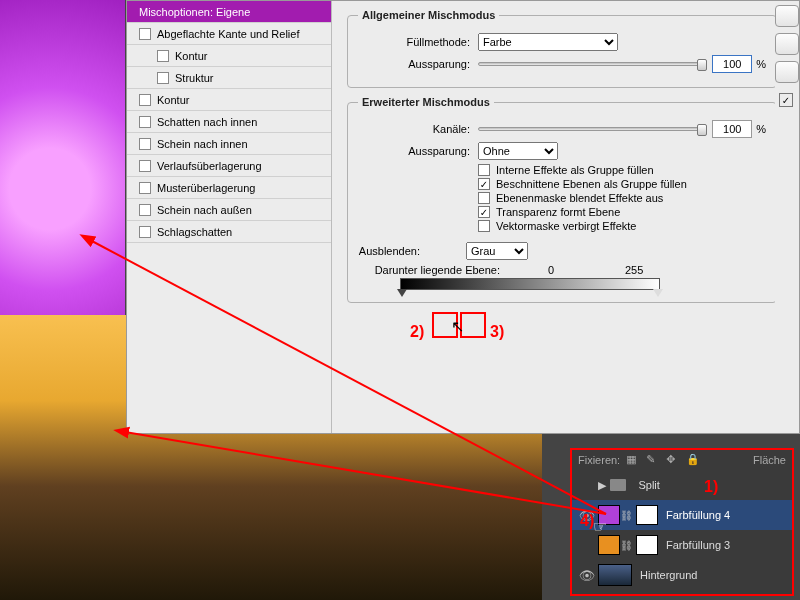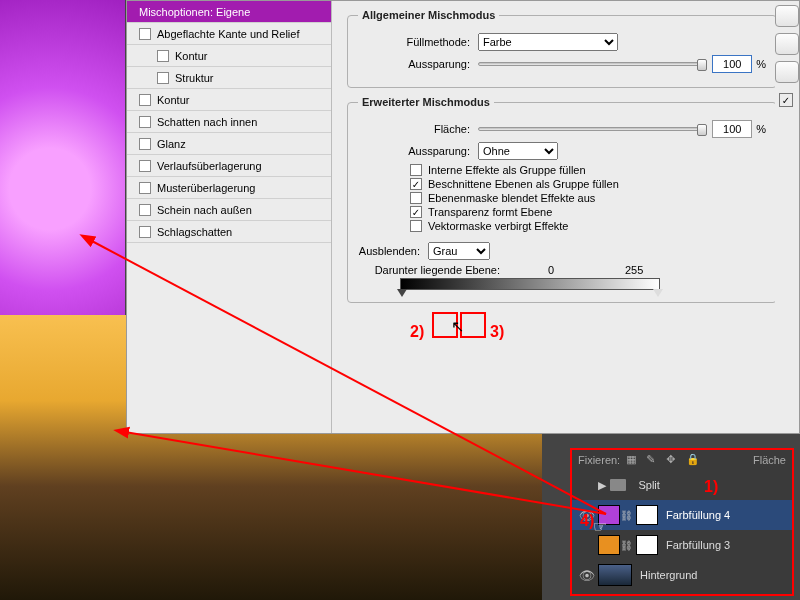--- a/index.html
+++ b/index.html
@@ -93,21 +93,21 @@
     <div class="left-item">
         <span class="chk"></span>
         <span>Kontur</span>
       </div>
     <div class="left-item">
         <span class="chk"></span>
         <span>Schatten nach innen</span>
       </div>
     <div class="left-item">
         <span class="chk"></span>
-        <span>Glanz</span>
+        <span>Schein nach innen</span>
       </div>
     <div class="left-item">
         <span class="chk"></span>
         <span>Verlaufsüberlagerung</span>
       </div>
     <div class="left-item">
         <span class="chk"></span>
         <span>Musterüberlagerung</span>
       </div>
     <div class="left-item">
@@ -133,32 +133,32 @@
             <div class="slider-thumb"></div>
           </div>
         <div class="numbox">100</div>
         <span style="margin-left:4px;">%</span>
       </div>
     </fieldset>
 
     <fieldset>
       <legend>Erweiterter Mischmodus</legend>
       <div class="row">
-        <span class="lbl">Fläche:</span>
+        <span class="lbl">Kanäle:</span>
         <div class="slider-track">
             <div class="slider-thumb"></div>
           </div>
         <div class="numbox plain">100</div>
         <span style="margin-left:4px;">%</span>
       </div>
       <div class="row">
         <span class="lbl">Aussparung:</span>
         <select style="width:80px;"><option>Ohne</option></select>
       </div>
-      <div class="opts" style="margin-left:52px;">
+      <div class="opts" style="margin-left:120px;">
         <div class="row">
             <span class="chk2"></span>
             <span>Interne Effekte als Gruppe füllen</span>
           </div>
         <div class="row">
             <span class="chk2 checked"></span>
             <span>Beschnittene Ebenen als Gruppe füllen</span>
           </div>
         <div class="row">
             <span class="chk2"></span>
@@ -167,21 +167,21 @@
         <div class="row">
             <span class="chk2 checked"></span>
             <span>Transparenz formt Ebene</span>
           </div>
         <div class="row">
             <span class="chk2"></span>
             <span>Vektormaske verbirgt Effekte</span>
           </div>
       </div>
 
-      <div class="row" style="margin-top:10px;">
+      <div class="row" style="margin-top:10px;gap:38px;">
         <span style="width:70px; text-align:right; padding-right:8px;">Ausblenden:</span>
         <select style="width:62px;"><option>Grau</option></select>
       </div>
 
       <div style="">
         <span class="bi-label">Darunter liegende Ebene:</span>
         <span class="bi-val">0</span>
         <span class="bi-val">255</span>
         <div class="grad">
           <span class="tri" style="left:-4px;"></span>

